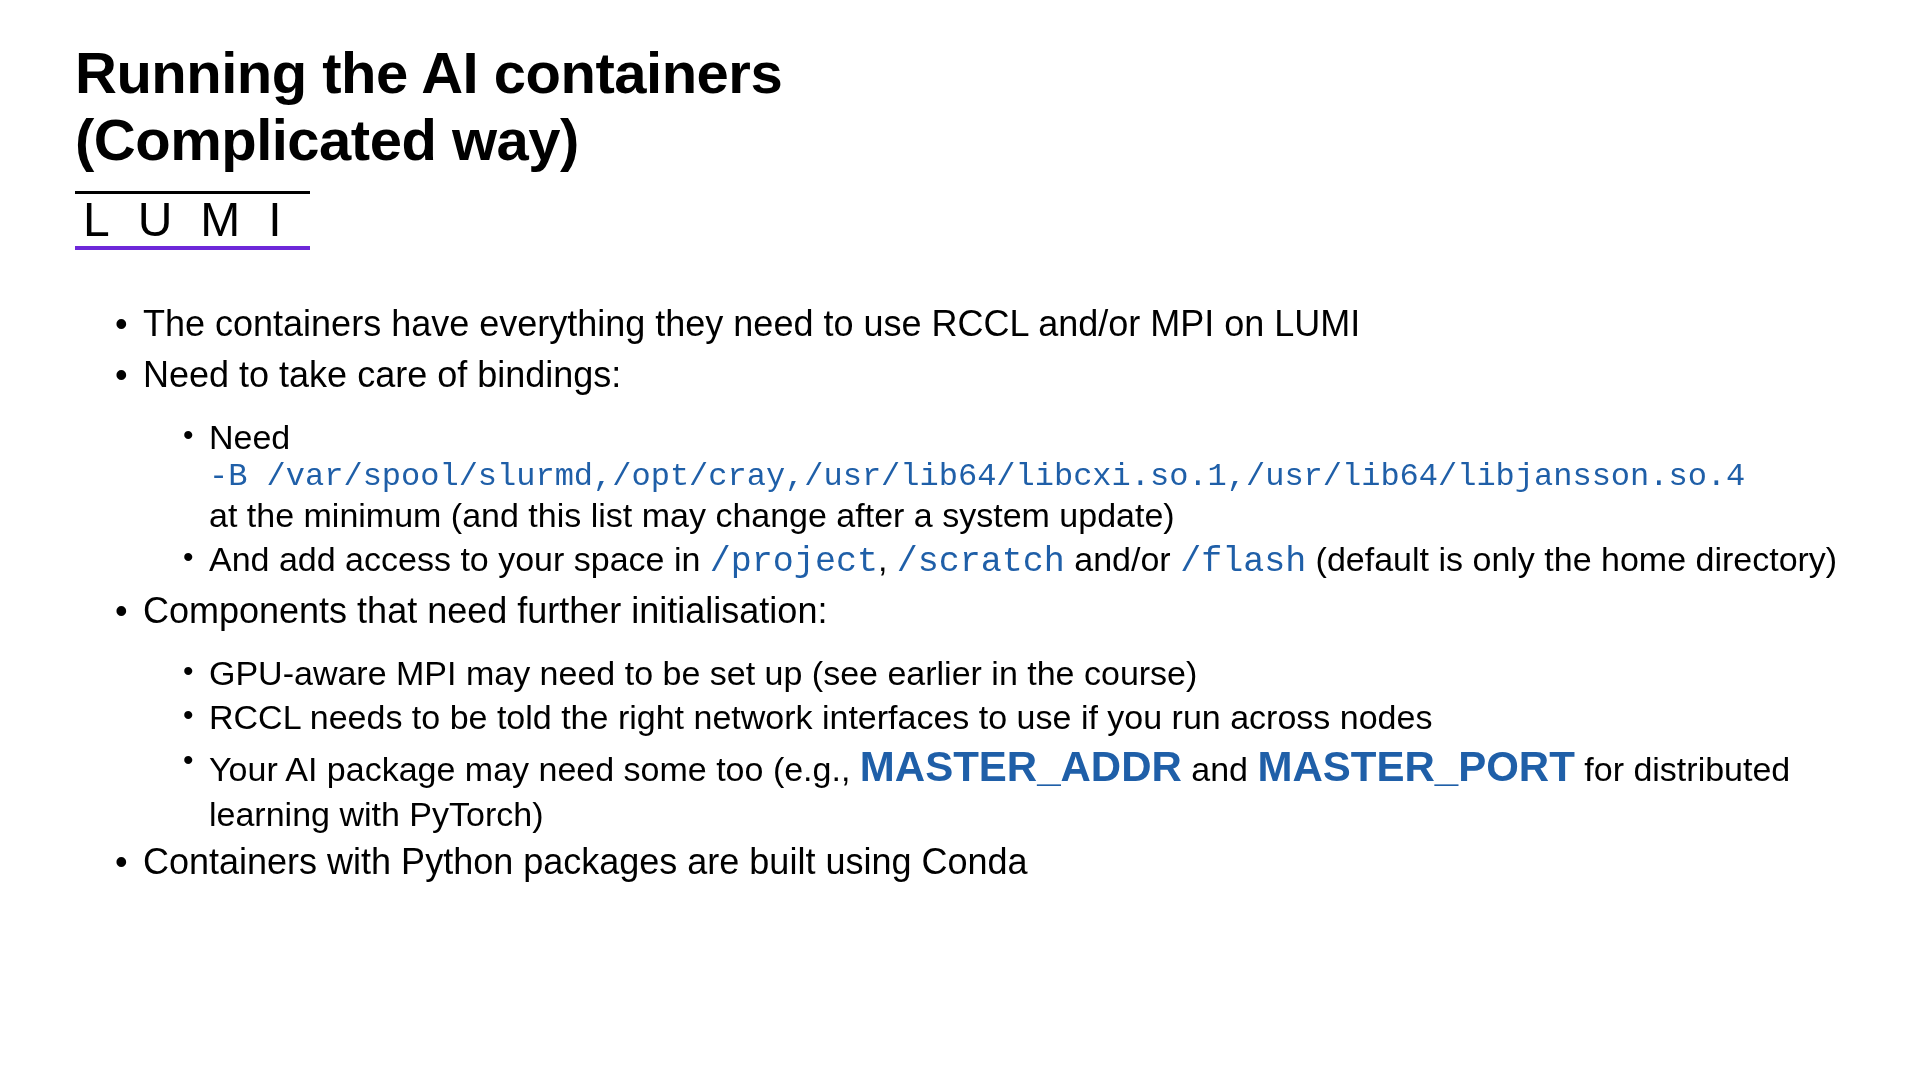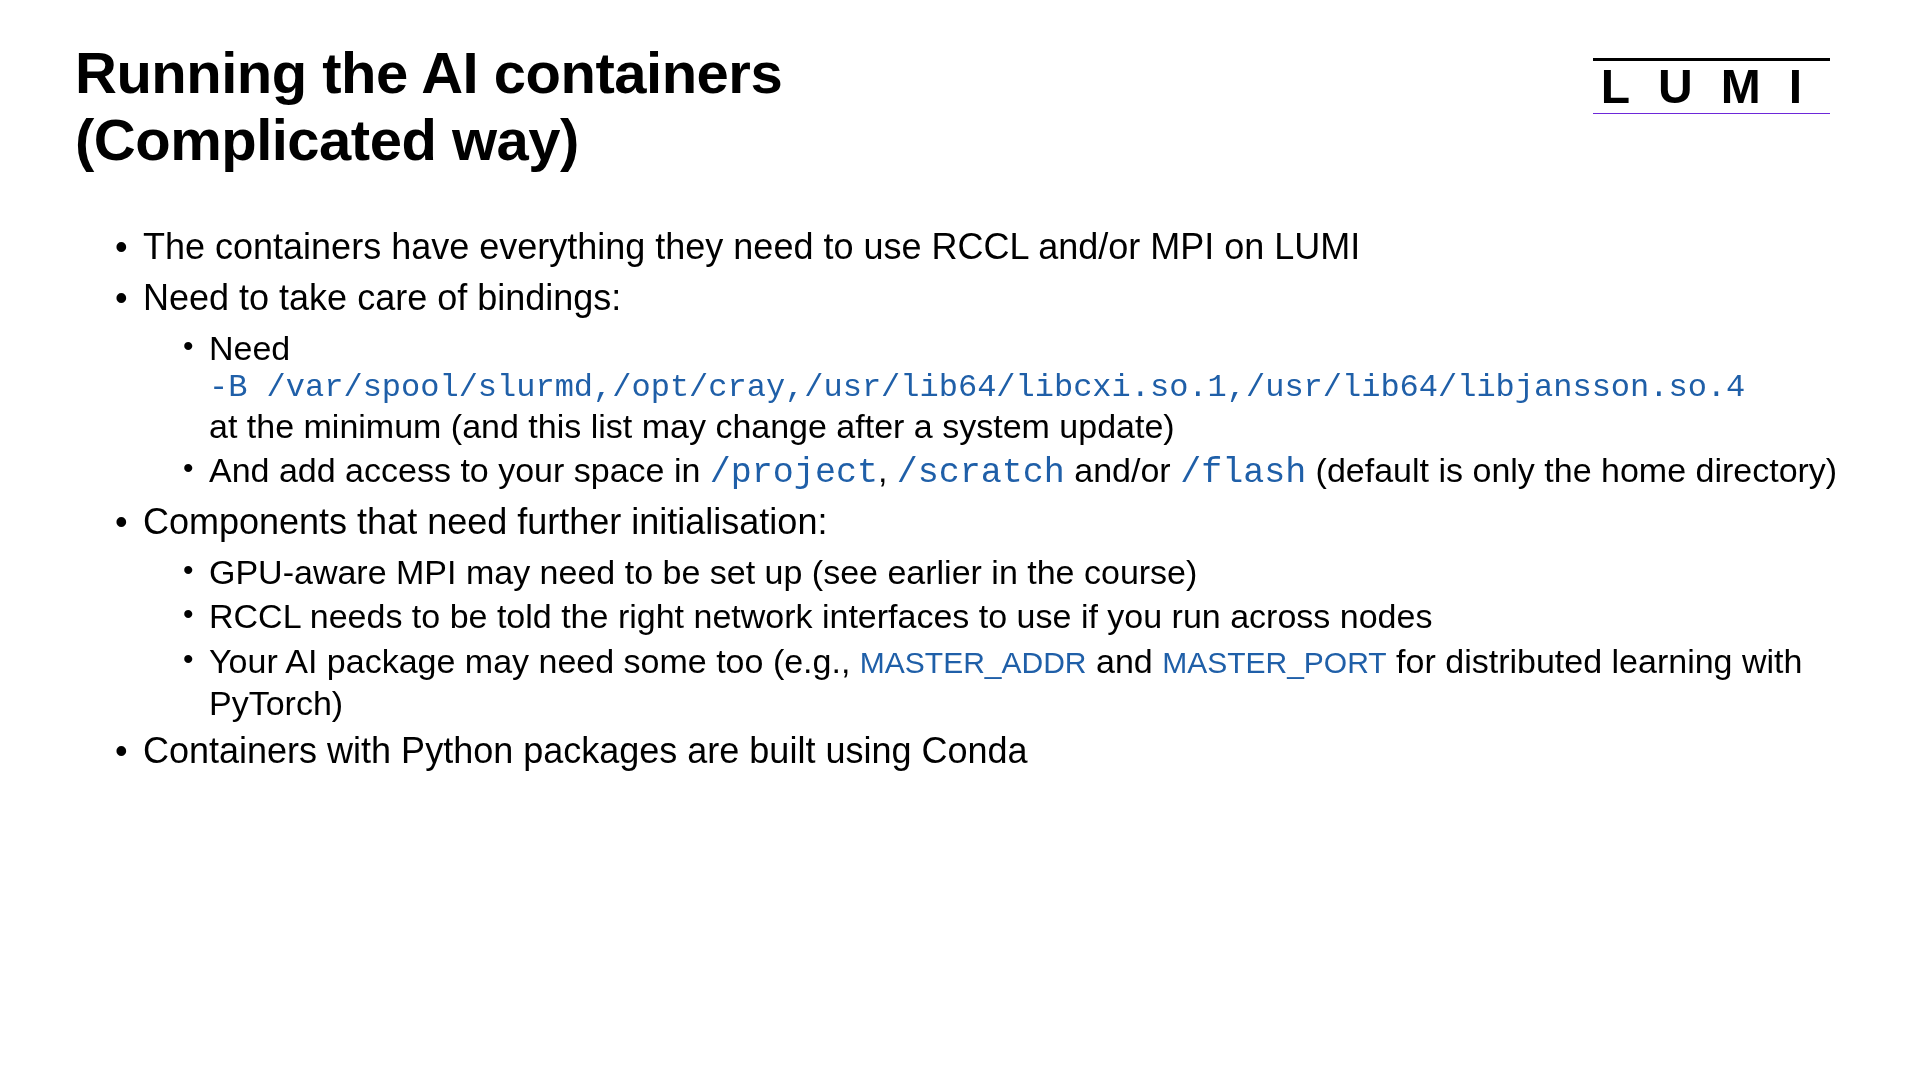--- a/index.html
+++ b/index.html
@@ -14,38 +14,39 @@
       font-family: "Segoe UI", "Helvetica Neue", Arial, sans-serif;
       color: #000000;
       padding: 40px 75px 40px 75px;
       overflow: hidden;
     }
     .header {
       display: flex;
       justify-content: space-between;
       align-items: flex-start;
       margin-bottom: 50px;
+      flex-direction: column;
     }
     .title {
       font-size: 58px;
       font-weight: 700;
       line-height: 1.15;
       letter-spacing: -0.5px;
     }
     .logo {
       margin-top: 18px;
       margin-right: 15px;
     }
     .logo-text {
       font-family: "Arial", sans-serif;
       font-size: 48px;
-      font-weight: 700;
+      font-weight: 400;
       letter-spacing: 28px;
       border-top: 3px solid #000;
-      border-bottom: 1px solid #6d28d9;
+      border-bottom: 4px solid #6d28d9;
       padding: 2px 0 2px 8px;
       display: inline-block;
       line-height: 1;
     }
     ul.top-list {
       list-style: none;
       padding-left: 40px;
     }
     ul.top-list > li {
       font-size: 36px;
@@ -57,21 +58,21 @@
     ul.top-list > li::before {
       content: "•";
       position: absolute;
       left: 0;
       top: 0;
       font-size: 36px;
     }
     ul.sub-list {
       list-style: none;
       padding-left: 40px;
-      margin-top: 4px;
+      margin-top: 16px;
     }
     ul.sub-list > li {
       font-size: 34px;
       line-height: 1.25;
       margin-bottom: 2px;
       position: relative;
       padding-left: 26px;
     }
     ul.sub-list > li::before {
       content: "•";
@@ -82,21 +83,22 @@
     }
     .code-path {
       font-family: "Consolas", "Courier New", monospace;
       color: #1f5fa8;
       font-size: 35px;
       text-align: right;
     }
     .code-var {
       font-family: "Segoe UI", Arial, sans-serif;
       color: #1f5fa8;
-      font-size: 30px;
+      font-size: 42px;
+      font-weight: bold;
     }
     .code-line {
       display: block;
       font-family: "Consolas", "Courier New", monospace;
       color: #1f5fa8;
       font-size: 32px;
       line-height: 1.05;
       margin-top: 2px;
     }
   </style>

